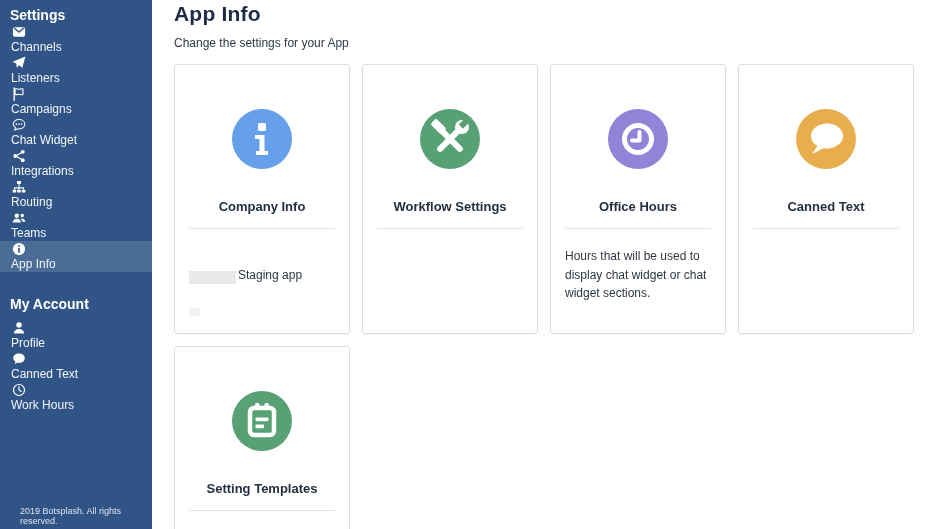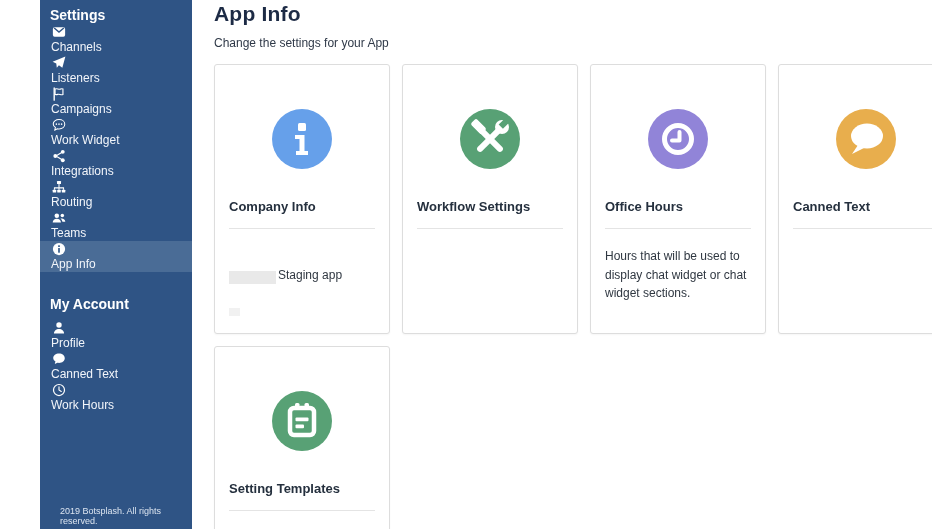--- a/index.html
+++ b/index.html
@@ -3,21 +3,21 @@
 <meta charset="utf-8">
 <style>
   * { margin:0; padding:0; box-sizing:border-box; }
   html,body { width:932px; height:529px; }
   body {
     font-family:"Liberation Sans", sans-serif;
     background:#fff;
     overflow:hidden;
     position:relative;
   }
-  .app { position:absolute; inset:0; width:932px; height:529px; display:flex;padding-left:40px; }
+  .app { position:absolute; inset:0; width:932px; height:529px; display:flex; }
 
   
   .sidebar {
     width:152px; min-width:152px; height:529px;
     background:#2f5485;
     color:#f2f5fa;
     display:flex; flex-direction:column;
     position:relative;
   }
   .sidebar-title {
@@ -59,21 +59,21 @@
     width:60px; height:60px; border-radius:50%;
     margin:44px auto 0 auto;
     display:flex; align-items:center; justify-content:center;
   }
   .card-circle svg { width:60px; height:60px; display:block; }
   .c-blue   { background:#66a0ea; }
   .c-green  { background:#58a175; }
   .c-purple { background:#9184d8; }
   .c-orange { background:#e8ae4d; }
   .card-title {
-    font-size:13px; font-weight:bold; color:#25303e;
+    text-align:center; font-size:13px; font-weight:bold; color:#25303e;
     margin-top:30px;
   }
   .card-divider { border:none; border-top:1px solid #e4e4e4; margin:14px 0 0 0; }
   .card-body {
     margin-top:18px; font-size:12px; color:#2f3741; line-height:1.55;
     white-space:pre-line;
   }
   .company-line { display:flex; align-items:flex-end; }
   .redact { display:inline-block; width:47px; height:13px; background:#e9e9e9; margin-right:2px; }
   .redact-small { display:inline-block; width:11px; height:8px; background:#f1f1f1; margin-top:2px; }
@@ -119,21 +119,21 @@
 
       <div class="nav-item">
         <span class="nav-icon">
           <svg viewBox="0 0 16 16">
               <path d="M8 1.8c-3.7 0-6.6 2.2-6.6 5 0 1.6 1 3 2.5 3.9L3.2 13.7l3-1.4c.6.1 1.2.2 1.8.2 3.7 0 6.6-2.2 6.6-5.3s-2.9-5.4-6.6-5.4z" fill="none" stroke="#fff" stroke-width="1.2"></path>
               <circle cx="5" cy="7" r=".9" fill="#fff"></circle>
               <circle cx="8" cy="7" r=".9" fill="#fff"></circle>
               <circle cx="11" cy="7" r=".9" fill="#fff"></circle>
             </svg>
         </span>
-        <span>Work Widget</span>
+        <span>Chat Widget</span>
       </div>
 
       <div class="nav-item">
         <span class="nav-icon">
           <svg viewBox="0 0 16 16">
               <path d="M12 3.5 L4.5 8 M4.5 8 L12 12.5" stroke="#fff" stroke-width="1.4"></path>
               <circle cx="12.3" cy="3.2" r="2.2" fill="#fff"></circle>
               <circle cx="3.8" cy="8" r="2.2" fill="#fff"></circle>
               <circle cx="12.3" cy="12.8" r="2.2" fill="#fff"></circle>
             </svg>

